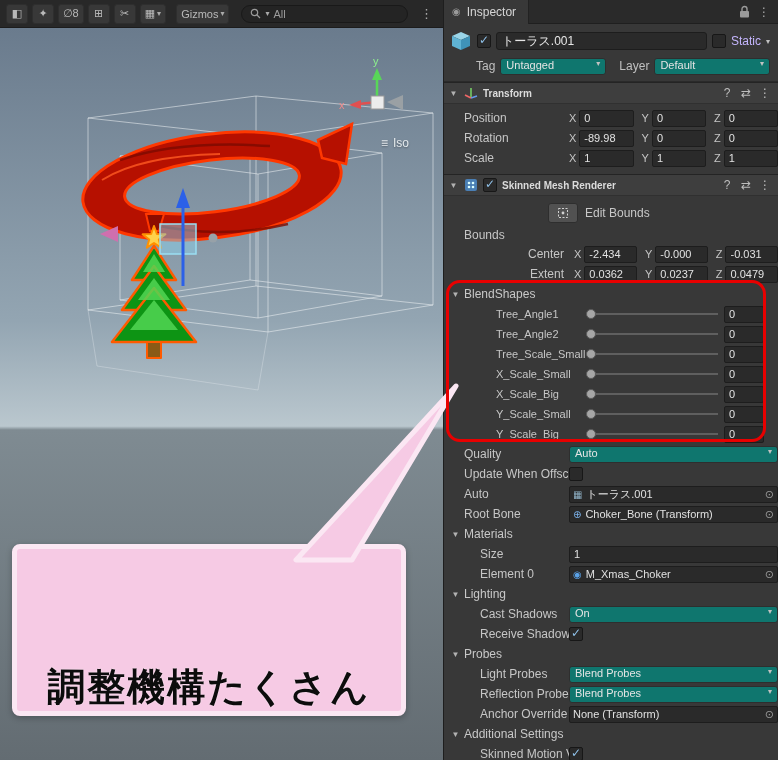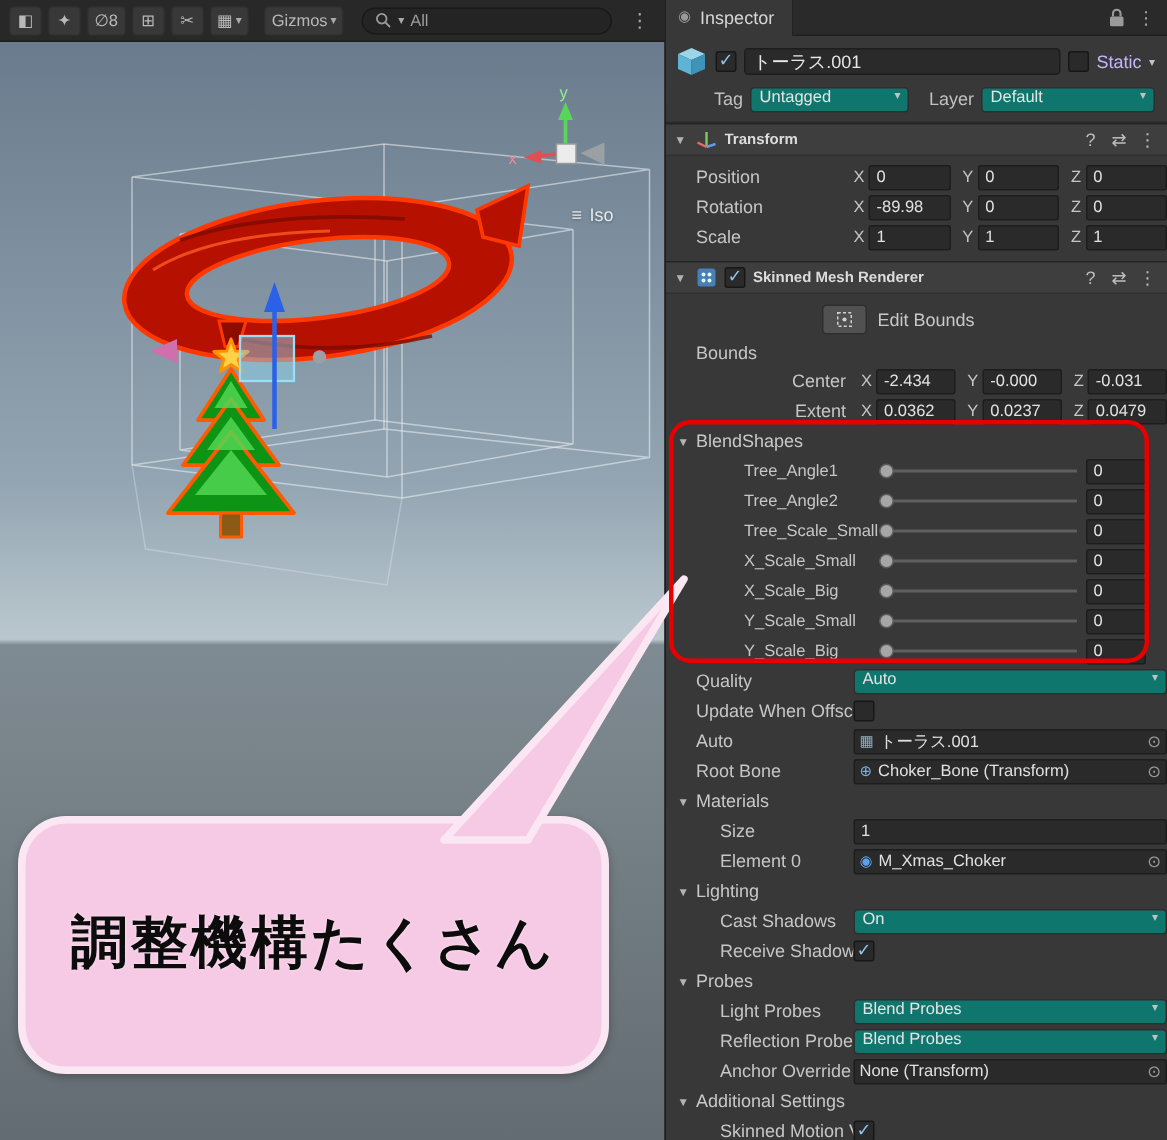--- a/index.html
+++ b/index.html
@@ -87,22 +87,22 @@
   .slider .track { position:absolute; left:0; right:0; top:6px; height:2px; background:#5f5f5f; }
   .slider .knob { position:absolute; left:0; top:2px; width:10px; height:10px; border-radius:50%;
     background:#a6a6a6; border:1px solid #5a5a5a; }
   .bsval { flex:0 0 40px; height:17px; background:#2a2a2a; border:1px solid #1d1d1d; border-radius:2px;
     font-size:11px; color:#e2e2e2; padding:0 4px; line-height:15px; }
 
   
   #highlight-box { position:absolute; left:446px; top:280px; width:320px; height:162px;
     border:3px solid #e80000; border-radius:14px; z-index:12; pointer-events:none; }
   #bubble { position:absolute; left:12px; top:544px; width:394px; height:172px; background:#f6cae4;
-    border:5px solid #fbe7f3; border-radius:32px; z-index:10; display:flex; flex-direction:column;
-    align-items:center; justify-content:center; box-shadow:0 2px 6px rgba(0,0,0,.25); }
+    border:5px solid #fbe7f3; border-radius:8px; z-index:10; display:flex; flex-direction:column;
+    align-items:center; justify-content:flex-end; box-shadow:0 2px 6px rgba(0,0,0,.25); }
   .bubble-line { font-size:38px; font-weight:900; color:#0c0c0c; letter-spacing:2px; line-height:1.25;
     text-shadow:0 0 2px rgba(255,255,255,.6); }
   #bubble-tail { position:absolute; left:280px; top:378px; z-index:11; pointer-events:none; }
 </style>
 </head>
 <body>
 
 <div id="app">
 
   <div id="scene">

